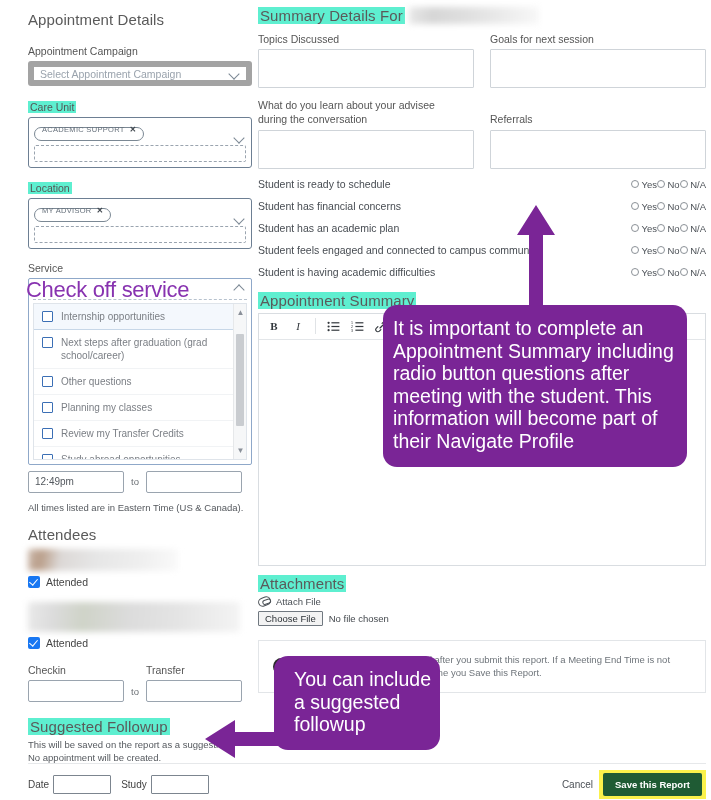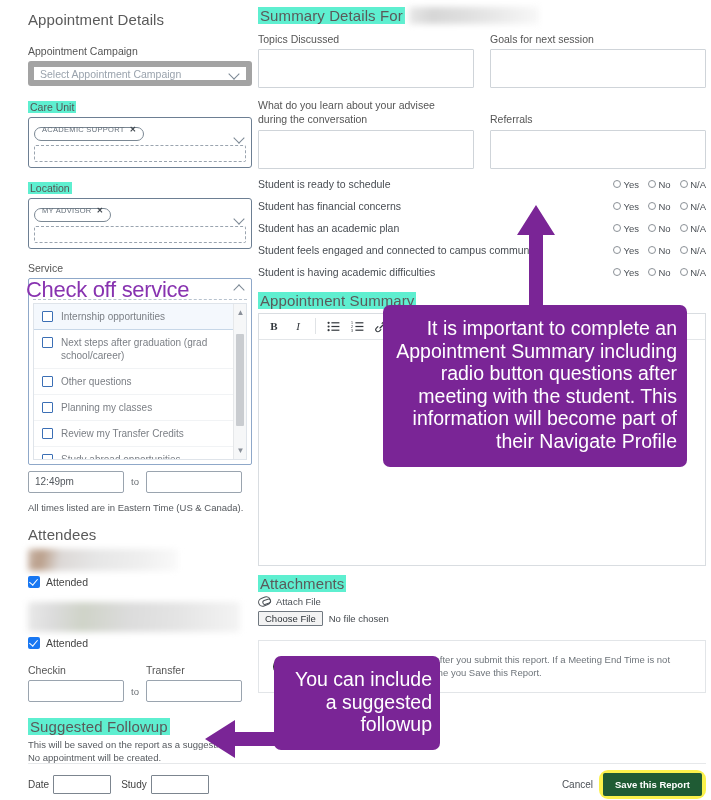--- a/index.html
+++ b/index.html
@@ -269,21 +269,21 @@
   }
 
   
   .q-row {
     display: flex;
     align-items: center;
     height: 19px;
     margin-top: 3px;
   }
   .q-label { font-size: 10.5px; color: #474c52; flex: 1; }
-  .q-opts { display: flex; gap: 9px; align-items: flex-end; }
+  .q-opts { display: flex; align-items: flex-end; }
   .q-opt { display: flex; align-items: center; gap: 2.5px; font-size: 9.5px; color: #4b5056; }
   .radio {
     width: 8px; height: 8px;
     border: 1px solid #8b9197;
     border-radius: 50%;
     background: #fff;
     flex: none;
   }
 
   
@@ -376,39 +376,39 @@
     left: 28px; right: 5px;
     top: 763px;
     border-top: 1px solid #e6e8ea;
   }
   .footer-actions {
     position: absolute;
     right: 5px; top: 770px;
     display: flex; align-items: center; gap: 6px;
   }
   .cancel-link { font-size: 10px; color: #4b5056; }
-  .save-hl { background: #FAF14B; padding: 3px 4px; display: inline-block; border-radius: 9px; }
+  .save-hl { background: #FAF14B; padding: 3px 4px; display: inline-block; }
   .save-btn {
     background: #1F5B34;
     color: #fff;
     font-size: 9.5px;
     font-weight: bold;
     padding: 6px 12px;
     border-radius: 2px;
     display: inline-block;
     white-space: nowrap;
   }
 
   
   .callout {
     position: absolute;
     background: #7A2596;
     color: #fff;
-    border-radius: 7px;
-    text-align: right;
+    border-radius: 14px;
+    text-align: left;
     z-index: 20;
     line-height: 1.16;
     font-family: "Liberation Sans", sans-serif;
   }
   #callout-summary {
     left: 383px; top: 305px;
     width: 304px;
     padding: 12px 10px 14px 10px;
     font-size: 19.5px;
   }

